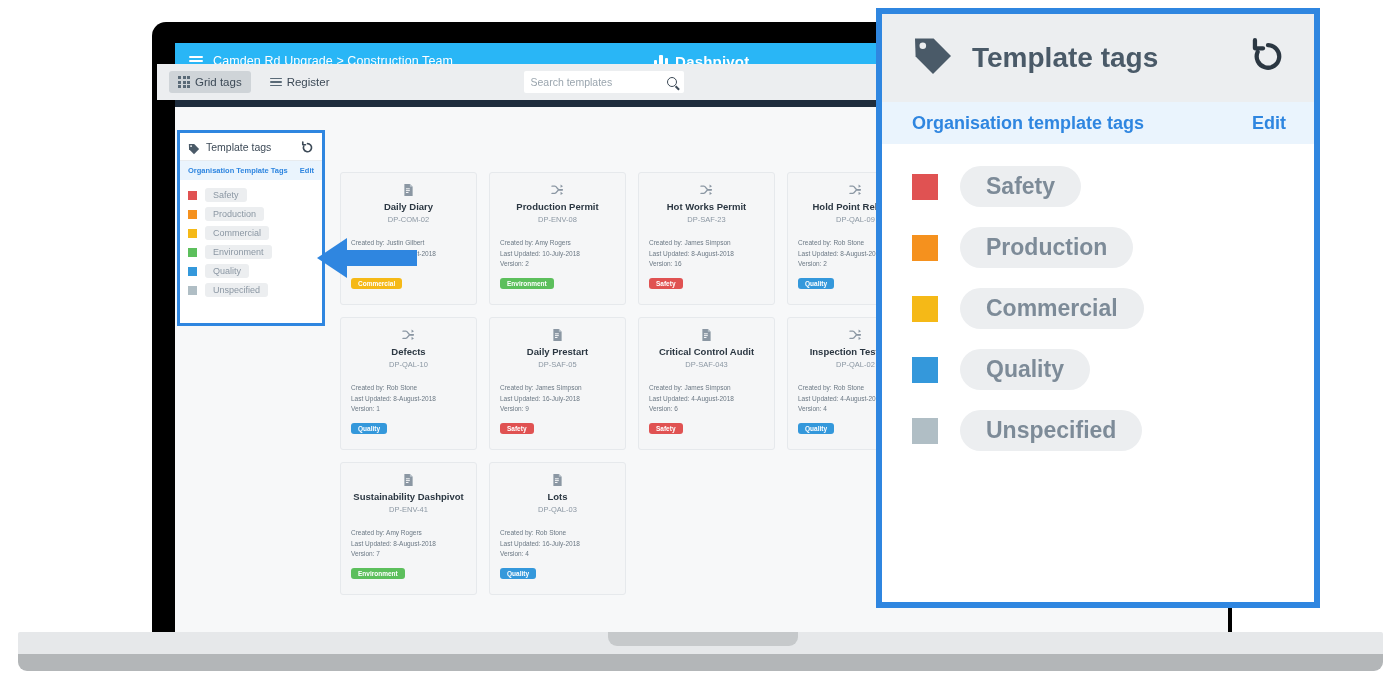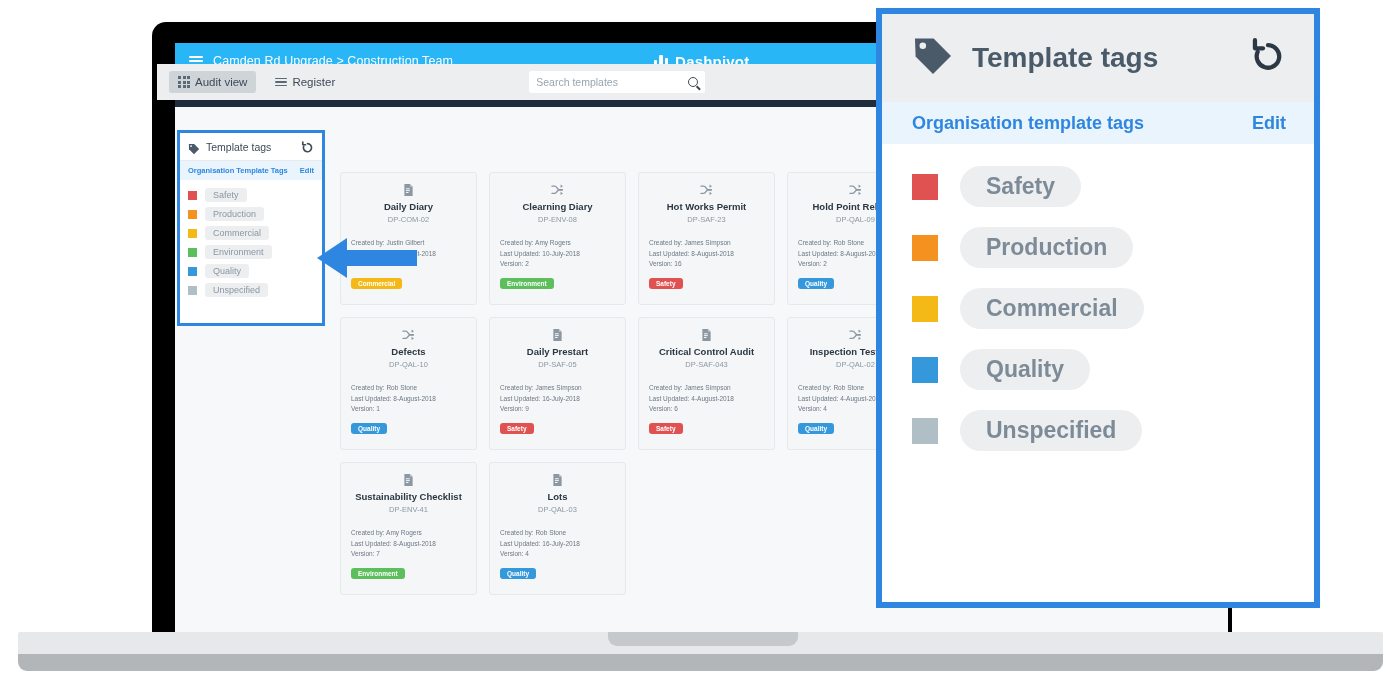--- a/index.html
+++ b/index.html
@@ -79,21 +79,21 @@
     background:#eceef0; display:flex; align-items:center; padding-left:12px; gap:10px;
   }
   .tb-btn { display:flex; align-items:center; gap:5px; font-size:11.5px; color:#3d4a57;
     padding:5px 9px; border-radius:3px; }
   .tb-btn.active { background:#cfd4d8; }
   .grid-ico { display:grid; grid-template-columns:repeat(3,3px); gap:1.5px; }
   .grid-ico i { display:block; width:3px; height:3px; background:#5a6a77; }
   .lines-ico { display:flex; flex-direction:column; gap:2px; width:12px; }
   .lines-ico i { display:block; height:1.6px; background:#5a6a77; border-radius:1px; }
   .search-box {
-    margin-left:175px; width:176px; height:22px; background:#ffffff;
+    margin-left:175px; width:160px; height:22px; background:#ffffff;
     border-radius:2px; display:flex; align-items:center; padding:0 7px;
   }
   .search-box input { border:none; outline:none; flex:1; font-size:10.5px; color:#4a5763;
     font-family:"Liberation Sans", sans-serif; background:transparent; }
   .search-box input::placeholder { color:#9aa5ae; }
   .mag { width:10px; height:10px; border:1.6px solid #3d4a57; border-radius:50%;
     position:relative; }
   .mag:after { content:''; position:absolute; right:-4px; bottom:-3px; width:5px; height:1.6px;
     background:#3d4a57; transform:rotate(45deg); }
 
@@ -235,21 +235,21 @@
         <i></i>
           <i></i>
           <i></i>
           <i></i>
           <i></i>
           <i></i>
           <i></i>
           <i></i>
           <i></i>
       </span>
-      <span>Audit view</span>
+      <span>Grid tags</span>
     </div>
     <div class="tb-btn">
       <span class="lines-ico">
         <i></i>
           <i></i>
           <i></i>
       </span>
       <span>Register</span>
     </div>
     <div class="search-box">
@@ -320,21 +320,21 @@
           <div>Last Updated: 8-August-2018</div>
           <div>Version: 5</div>
         </div><span class="card-tag" style="background:#F5B917">Commercial</span></div>
       <div class="card"><div class="card-ico">
           <svg class="shuffle-glyph" viewBox="0 0 16 14">
             <path d="M1 2.5h3.2c1.2 0 1.8.8 2.6 2 .9 1.4 1.6 2.5 3 2.5H13" fill="none" stroke="#8b97a3" stroke-width="1.6" stroke-linecap="round"></path>
             <path d="M1 11h3.2c1.2 0 1.8-.8 2.6-2 .9-1.4 1.6-2.5 3-2.5H13" fill="none" stroke="#8b97a3" stroke-width="1.6" stroke-linecap="round"></path>
             <path d="M11 0.6L13.8 2.5 11 4.4z" fill="#8b97a3"></path>
             <path d="M11 9.1L13.8 11 11 12.9z" fill="#8b97a3"></path>
           </svg>
-        </div><div class="card-title">Clearning Diary</div><div class="card-code">DP-ENV-08</div><div class="card-meta">
+        </div><div class="card-title">Production Permit</div><div class="card-code">DP-ENV-08</div><div class="card-meta">
           <div>Created by: Amy Rogers</div>
           <div>Last Updated: 10-July-2018</div>
           <div>Version: 2</div>
         </div><span class="card-tag" style="background:#5CBF5C">Environment</span></div>
       <div class="card"><div class="card-ico">
           <svg class="shuffle-glyph" viewBox="0 0 16 14">
             <path d="M1 2.5h3.2c1.2 0 1.8.8 2.6 2 .9 1.4 1.6 2.5 3 2.5H13" fill="none" stroke="#8b97a3" stroke-width="1.6" stroke-linecap="round"></path>
             <path d="M1 11h3.2c1.2 0 1.8-.8 2.6-2 .9-1.4 1.6-2.5 3-2.5H13" fill="none" stroke="#8b97a3" stroke-width="1.6" stroke-linecap="round"></path>
             <path d="M11 0.6L13.8 2.5 11 4.4z" fill="#8b97a3"></path>
             <path d="M11 9.1L13.8 11 11 12.9z" fill="#8b97a3"></path>
@@ -407,21 +407,21 @@
           <div>Version: 4</div>
         </div><span class="card-tag" style="background:#3498DB">Quality</span></div>
       <div class="card"><div class="card-ico">
           <svg class="doc-glyph" viewBox="0 0 12 14">
             <path d="M1.5 0.5h6L10.5 3.4V13.5h-9z" fill="#8b97a3"></path>
             <path d="M7.5 0.5L10.5 3.4h-3z" fill="#b9c3cb"></path>
             <rect x="3.2" y="5.2" width="4.2" height="1" fill="#fff"></rect>
             <rect x="3.2" y="7.2" width="4.2" height="1" fill="#fff"></rect>
             <rect x="3.2" y="9.2" width="2.8" height="1" fill="#fff"></rect>
           </svg>
-        </div><div class="card-title">Sustainability Checklist</div><div class="card-code">DP-ENV-41</div><div class="card-meta">
+        </div><div class="card-title">Sustainability Dashpivot</div><div class="card-code">DP-ENV-41</div><div class="card-meta">
           <div>Created by: Amy Rogers</div>
           <div>Last Updated: 8-August-2018</div>
           <div>Version: 7</div>
         </div><span class="card-tag" style="background:#5CBF5C">Environment</span></div>
       <div class="card"><div class="card-ico">
           <svg class="doc-glyph" viewBox="0 0 12 14">
             <path d="M1.5 0.5h6L10.5 3.4V13.5h-9z" fill="#8b97a3"></path>
             <path d="M7.5 0.5L10.5 3.4h-3z" fill="#b9c3cb"></path>
             <rect x="3.2" y="5.2" width="4.2" height="1" fill="#fff"></rect>
             <rect x="3.2" y="7.2" width="4.2" height="1" fill="#fff"></rect>

